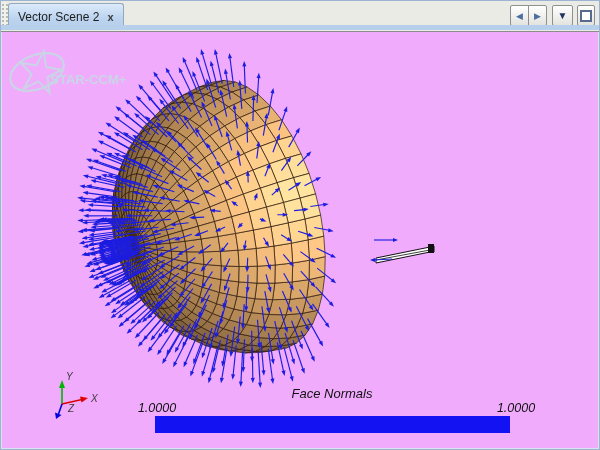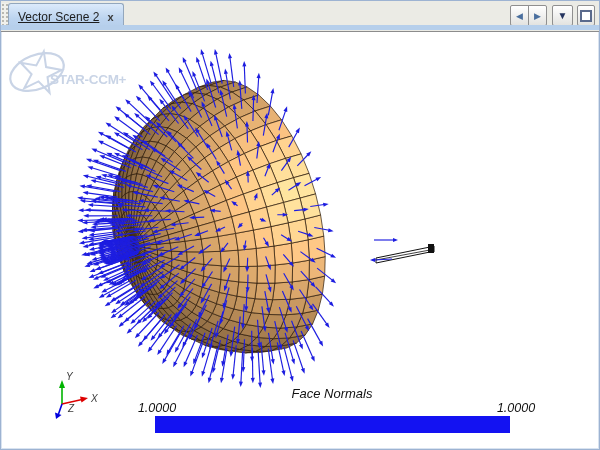--- a/index.html
+++ b/index.html
@@ -6,33 +6,33 @@
   .window{position:relative;width:598px;height:448px;border:1px solid #9db3d2;background:#d9e3f0;overflow:hidden;}
   
   .tabbar{position:absolute;left:0;top:0;right:0;height:30px;background:#ebebe5;border-bottom:1px solid #8c8c8c;}
   .tab-strip{position:absolute;left:0;right:0;bottom:1px;height:5px;background:#b6cfeb;}
   .grip{position:absolute;left:0;top:2px;width:7px;height:27px;background:#f1f1ec;
         background-image:radial-gradient(#b9b9b2 30%,transparent 32%);background-size:4px 4px;cursor:grab;}
   .tab{position:absolute;left:7px;top:2px;height:27px;width:116px;box-sizing:border-box;
        background:linear-gradient(180deg,#dceafb 0%,#bcd4ef 55%,#b4cdea 100%);
        border:1px solid #93a7bd;border-bottom:none;border-radius:3px 3px 0 0;
        display:flex;align-items:center;padding:0 9px;gap:8px;}
-  .tab-label{font-size:12px;color:#1d1d1d;white-space:nowrap;text-decoration:underline;}
+  .tab-label{font-size:12px;color:#1d1d1d;white-space:nowrap;}
   .tab-close{font-size:11px;font-weight:bold;color:#3a3a3a;line-height:1;cursor:pointer;}
   .controls{position:absolute;right:4px;top:4px;display:flex;align-items:center;}
   .cbtn{box-sizing:border-box;height:21px;background:linear-gradient(180deg,#ffffff,#e3e3e0);
         border:1px solid #8f8f8f;display:flex;align-items:center;justify-content:center;
         font-size:9px;padding:0;cursor:pointer;}
   .cbtn.left{width:19px;border-radius:2px 0 0 2px;color:#4a6f9e;}
   .cbtn.right{width:19px;margin-left:-1px;border-radius:0 2px 2px 0;color:#4a6f9e;}
   .cbtn.list{width:21px;margin-left:5px;border-radius:2px;color:#24335e;font-size:10px;}
   .cbtn.max{width:18px;margin-left:4px;border-radius:2px;}
   .max-glyph{display:block;width:8px;height:8px;border:2px solid #5a6a8c;background:#fff;}
   
-  .canvas{position:absolute;left:1px;right:1px;top:31px;bottom:1px;background:#ffffff;cursor:crosshair;}
+  .canvas{position:absolute;left:1px;right:1px;top:31px;bottom:1px;background:#f0abfc;cursor:crosshair;}
   svg{display:block;}
   .wm{stroke:#c9d4e6;fill:none;}
   .wm-text{fill:#c9d4e6;font-size:13.5px;font-weight:bold;letter-spacing:-0.3px;}
   .mesh-face{stroke:#2a1808;stroke-width:0.7;stroke-linejoin:round;}
   .vec{stroke:var(--vec,#1d1de0);stroke-width:1.15;fill:none;}
   .vec-head{fill:var(--vec,#1d1de0);stroke:none;}
   .rod-outline{fill:#ffffff;stroke:#111111;stroke-width:1;}
   .rod-line{stroke:#111111;stroke-width:0.8;fill:none;}
   .rod-tip{fill:#111111;}
   .triad-label{font-size:10px;font-style:italic;fill:#3a3a3a;}

